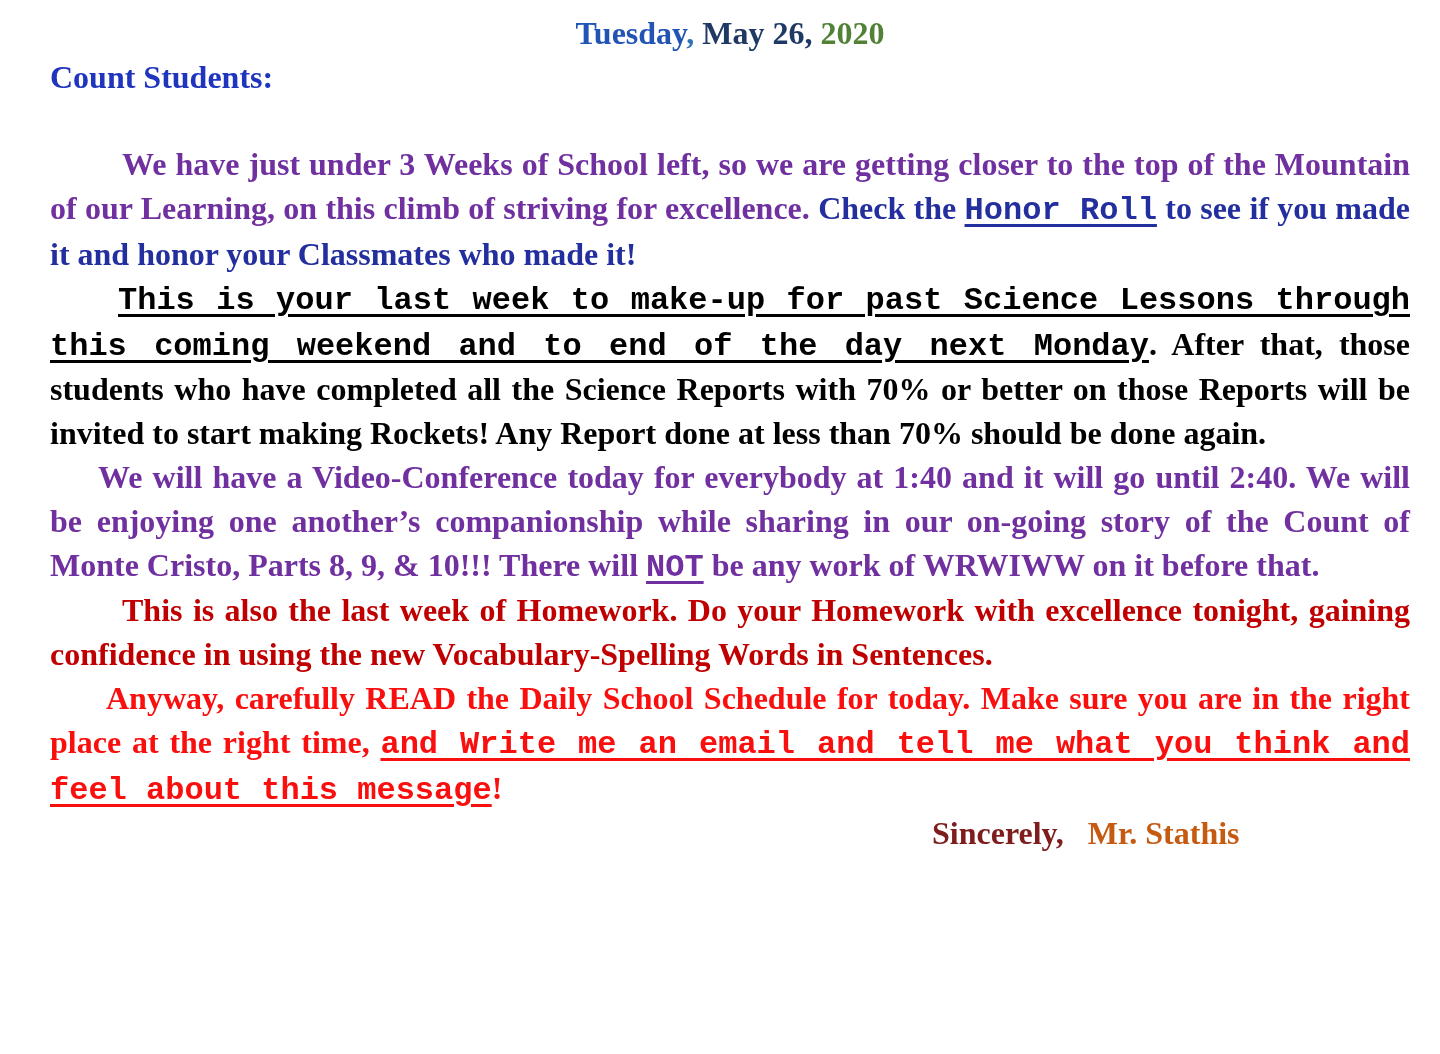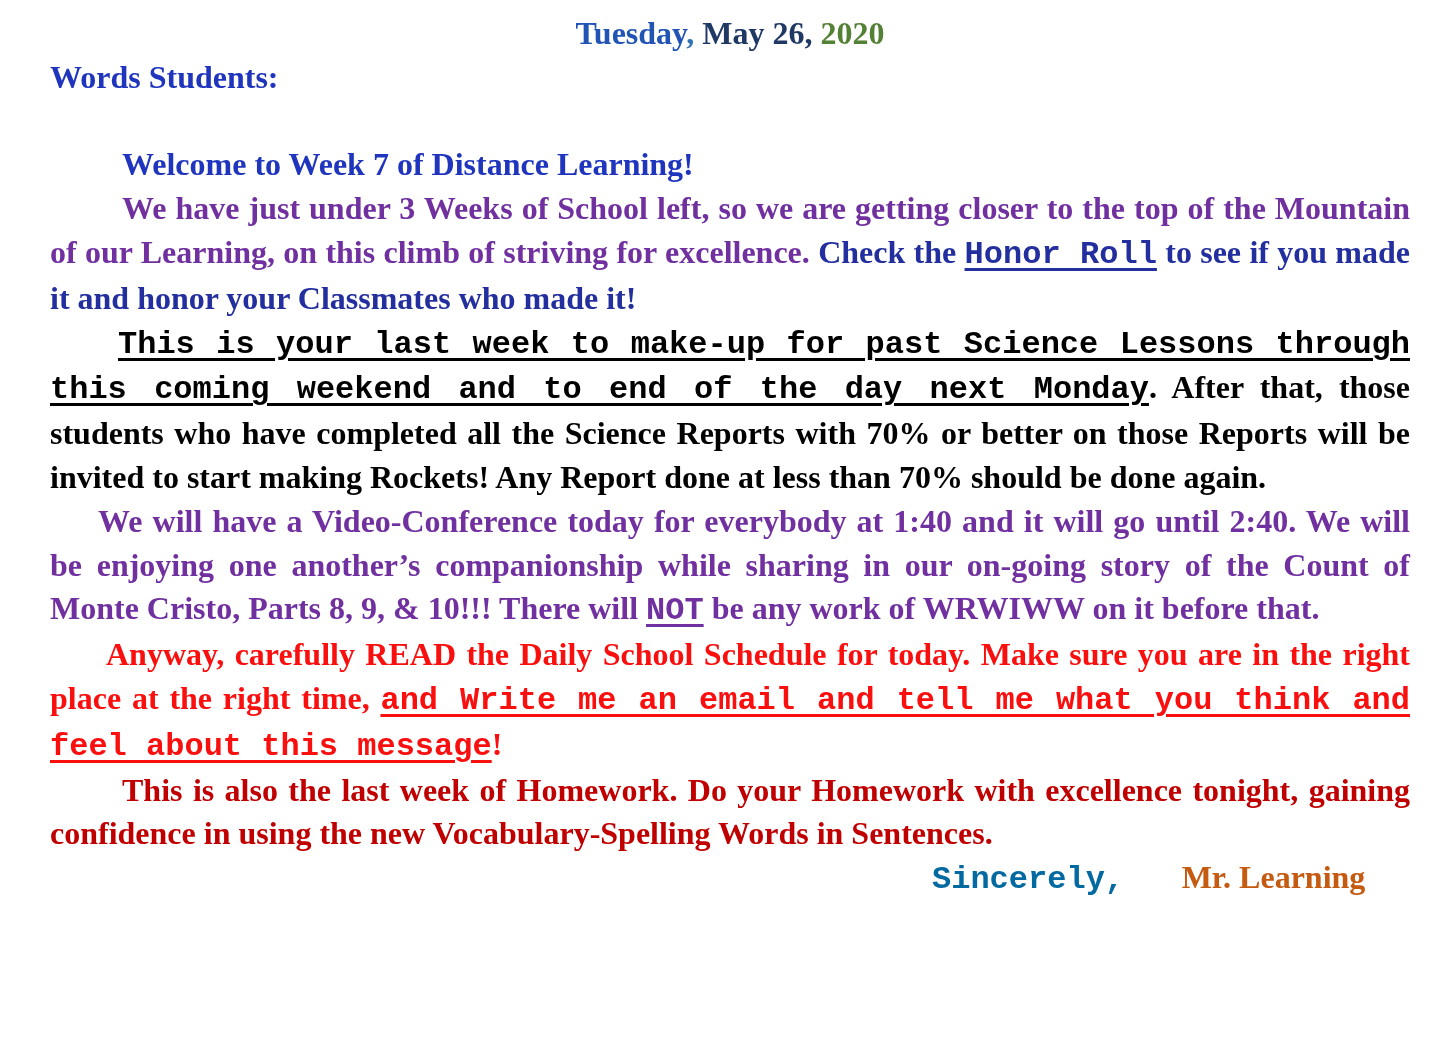--- a/index.html
+++ b/index.html
@@ -30,23 +30,22 @@
     text-underline-offset: 5px;
     font-family: Liberation Mono, monospace;
   }
 </style>
 </head>
 <body>
 
 <div class="page">
   <div>
       <p class="para title"><span style="color: rgb(33, 84, 180);">Tuesday</span><span style="color: rgb(46, 116, 181);">, </span><span style="color: rgb(31, 56, 100);">May 26, </span><span style="color: rgb(83, 129, 53);">2020</span></p>
-      <p class="para"><span style="color: rgb(31, 53, 190);">Words Students:</span></p>
+      <p class="para"><span style="color: rgb(31, 53, 190);">Count Students:</span></p>
       <p class="para"><span style="color: rgb(0, 0, 0);">&nbsp;</span></p>
-      <p class="para" style="text-indent: 72px;"><span style="color: rgb(31, 53, 190);">Welcome to Week 7 of Distance Learning!</span></p>
       <p class="para" style="text-indent: 72px;"><span style="color: rgb(112, 48, 160);">We have just under 3 Weeks of School left, so we are getting closer to the top of the Mountain of our Learning, on this climb of striving for excellence. </span><span style="color: rgb(35, 47, 158);">Check the </span><span class="u" style="color: rgb(35, 47, 158);">Honor Roll</span><span style="color: rgb(35, 47, 158);"> to see if you made it and honor your Classmates who made it!</span></p>
       <p class="para" style="text-indent: 68px;"><span class="u" style="color: rgb(0, 0, 0);">This is your last week to make-up for past Science Lessons through this coming weekend and to end of the day next Monday</span><span style="color: rgb(0, 0, 0);">. After that, those students who have completed all the Science Reports with 70% or better on those Reports will be invited to start making Rockets! Any Report done at less than 70% should be done again.</span></p>
       <p class="para" style="text-indent: 48px;"><span style="color: rgb(112, 48, 160);">We will have a Video-Conference today for everybody at 1:40 and it will go until 2:40. We will be enjoying one another’s companionship while sharing in our on-going story of the Count of Monte Cristo, Parts 8, 9, &amp; 10!!! There will </span><span class="u" style="color: rgb(112, 48, 160);">NOT</span><span style="color: rgb(112, 48, 160);"> be any work of WRWIWW on it before that.</span></p>
+      <p class="para" style="text-indent: 72px;"><span style="color: rgb(192, 0, 0);">This is also the last week of Homework. Do your Homework with excellence tonight, gaining confidence in using the new Vocabulary-Spelling Words in Sentences.</span></p>
       <p class="para" style="text-indent: 56px;"><span style="color: rgb(250, 15, 15);">Anyway, carefully READ the Daily School Schedule for today. Make sure you are in the right place at the right time, </span><span class="u" style="color: rgb(250, 15, 15);">and Write me an email and tell me what you think and feel about this message</span><span style="color: rgb(250, 15, 15);">!</span></p>
-      <p class="para" style="text-indent: 72px;"><span style="color: rgb(192, 0, 0);">This is also the last week of Homework. Do your Homework with excellence tonight, gaining confidence in using the new Vocabulary-Spelling Words in Sentences.</span></p>
-      <p class="para" style="text-indent: 882px;"><span style="color: #0369a1; font-family: Liberation Mono, monospace;">Sincerely,&nbsp;&nbsp; </span><span style="color: rgb(197, 90, 17);">Mr. Learning</span></p>
+      <p class="para" style="text-indent: 882px;"><span style="color: #7f1d1d;">Sincerely,&nbsp;&nbsp; </span><span style="color: rgb(197, 90, 17);">Mr. Stathis</span></p>
     </div>
 </div>
 
 </body></html>

